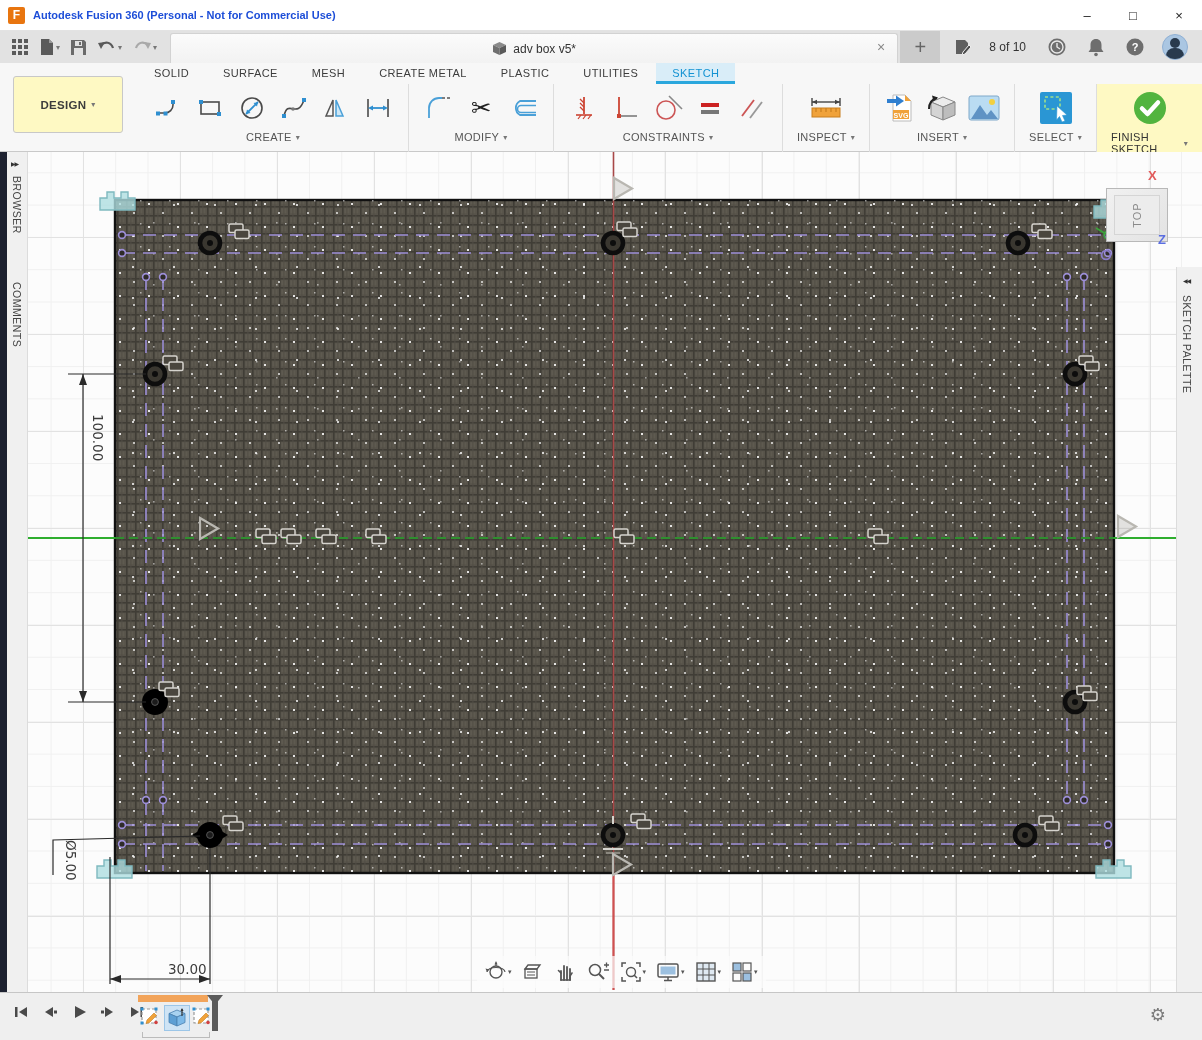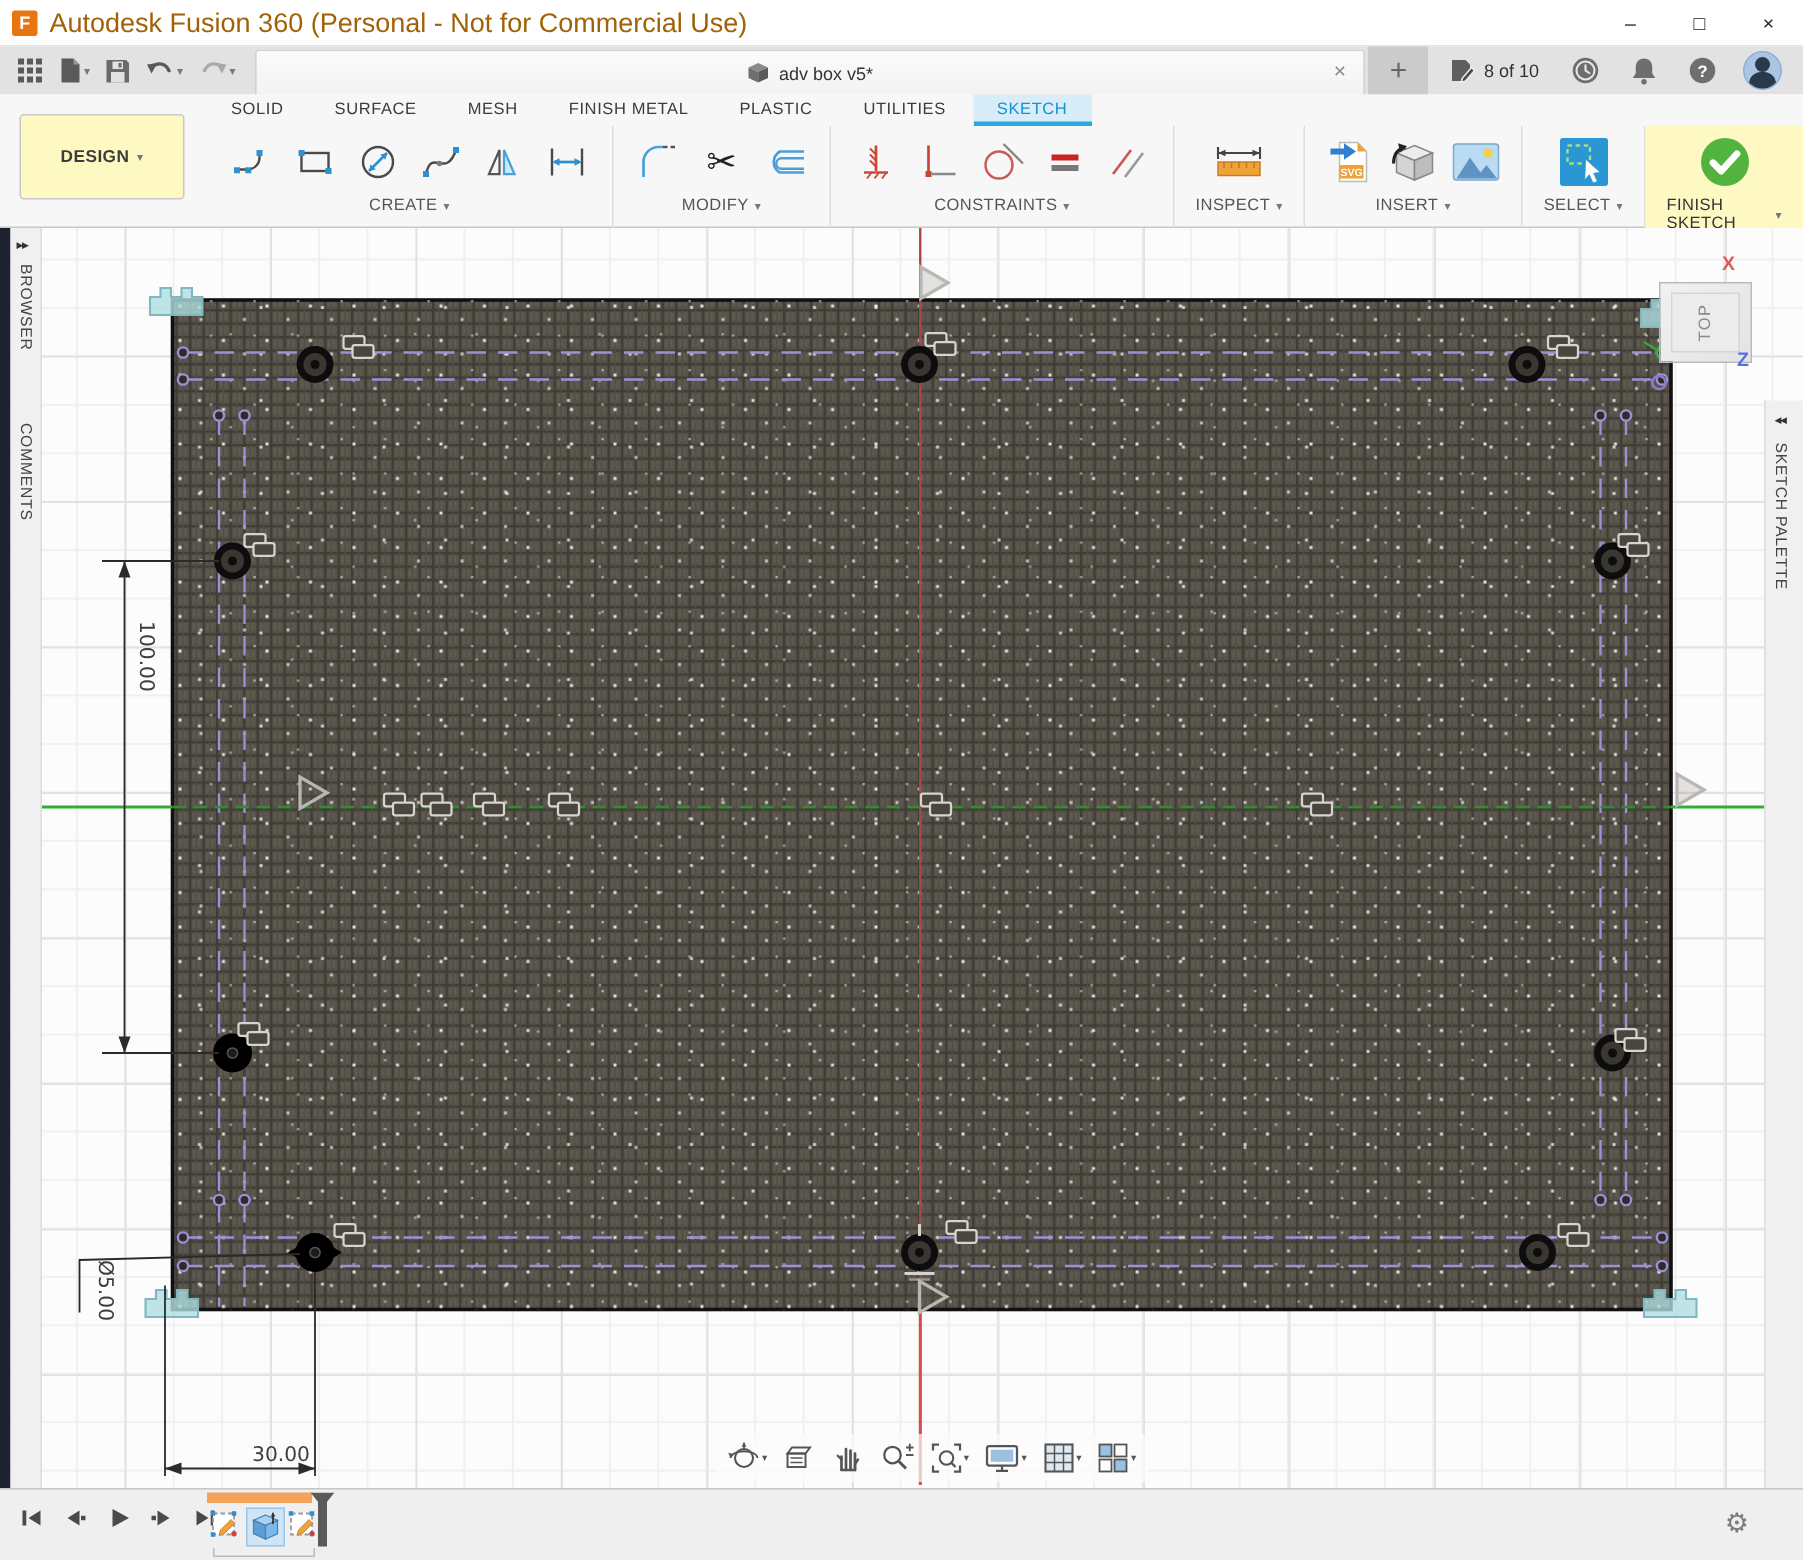--- a/index.html
+++ b/index.html
@@ -6,38 +6,38 @@
   body{width:1202px;height:1040px;overflow:hidden;background:#fff;
        font-family:"Liberation Sans","DejaVu Sans",sans-serif;color:#333;
        -webkit-user-select:none;user-select:none;position:relative;}
   .app{position:absolute;inset:0;}
 
   
   .titlebar{height:30px;background:#ffffff;border-bottom:1px solid #e3e3e3;
             display:flex;align-items:center;padding:0 0 0 8px;}
   .tb-logo{width:17px;height:17px;background:#e8750f;border-radius:2px;color:#fff;
            font-size:12px;font-weight:bold;display:flex;align-items:center;justify-content:center;margin-right:8px;}
-  .tb-title{font-size:18px;color:#a16207;flex:1;}
+  .tb-title{font-size:11px;color:#1d4ed8;flex:1;font-weight:bold;}
   .tb-controls{display:flex;height:30px;}
   .tb-btn{width:46px;height:30px;display:flex;align-items:center;justify-content:center;
           font-size:13px;color:#222;cursor:default;}
 
   
   .qat{height:32px;background:#e2e2e2;display:flex;align-items:stretch;}
   .qat-left{display:flex;align-items:center;gap:4px;padding:0 10px 0 8px;}
   .qbtn{display:flex;align-items:center;justify-content:center;height:26px;padding:0 3px;border-radius:2px;}
   .qcaret{font-size:8px;color:#777;margin-left:1px;}
   .doc-tab{flex:1;background:linear-gradient(#fbfbfb,#f2f2f2);border:1px solid #d2d2d2;border-bottom:none;
            border-radius:3px 3px 0 0;margin-top:2px;display:flex;align-items:center;justify-content:center;
            position:relative;font-size:12px;color:#333;}
   .doc-tab .cube{margin-right:6px;}
   .tab-close{position:absolute;right:12px;top:6px;font-size:14px;color:#888;line-height:14px;}
   .newtab{width:40px;background:#cbcbcb;display:flex;align-items:center;justify-content:center;
           font-size:20px;color:#666;margin-left:2px;}
-  .counter{display:flex;align-items:center;gap:5px;padding:0 14px;font-size:12px;color:#333;}
+  .counter{display:flex;align-items:center;gap:17px;padding:0 14px;font-size:12px;color:#333;}
   .qat-right{display:flex;align-items:center;gap:14px;padding:0 14px 0 4px;}
   .avatar{width:24px;height:24px;border-radius:50%;background:#aac6e2;position:relative;overflow:hidden;border:1px solid #8fb0d4;}
   .avatar:before{content:"";position:absolute;left:7px;top:3px;width:10px;height:10px;border-radius:50%;background:#283okay;}
   .av-head{position:absolute;left:7px;top:3px;width:10px;height:10px;border-radius:50%;background:#293a4d;}
   .av-body{position:absolute;left:3px;top:13px;width:18px;height:12px;border-radius:8px 8px 0 0;background:#293a4d;}
 
   
   .ribbon{height:88px;background:#f7f7f7;border-bottom:1px solid #c9c9c9;position:relative;}
   .design-btn{position:absolute;left:13px;top:13px;width:108px;height:55px;background:#fef9c3;
               border:1px solid #c8c8c8;border-radius:3px;display:flex;align-items:center;justify-content:center;
@@ -215,21 +215,21 @@
   <div class="ribbon">
     <div class="design-btn">
       <span>DESIGN</span>
       <span class="qcaret">▾</span>
     </div>
     <div class="ribbon-right">
       <div class="rtabs">
         <span class="rtab">SOLID</span>
         <span class="rtab">SURFACE</span>
         <span class="rtab">MESH</span>
-        <span class="rtab">FINISH METAL</span>
+        <span class="rtab">CREATE METAL</span>
         <span class="rtab">PLASTIC</span>
         <span class="rtab">UTILITIES</span>
         <span class="rtab active">SKETCH</span>
       </div>
       <div class="rtools">
 
         <div class="rgroup">
           <div class="ricons">
             <div class="ribtn">
               <svg class="icon" width="28" height="28" viewBox="0 0 28 28">

